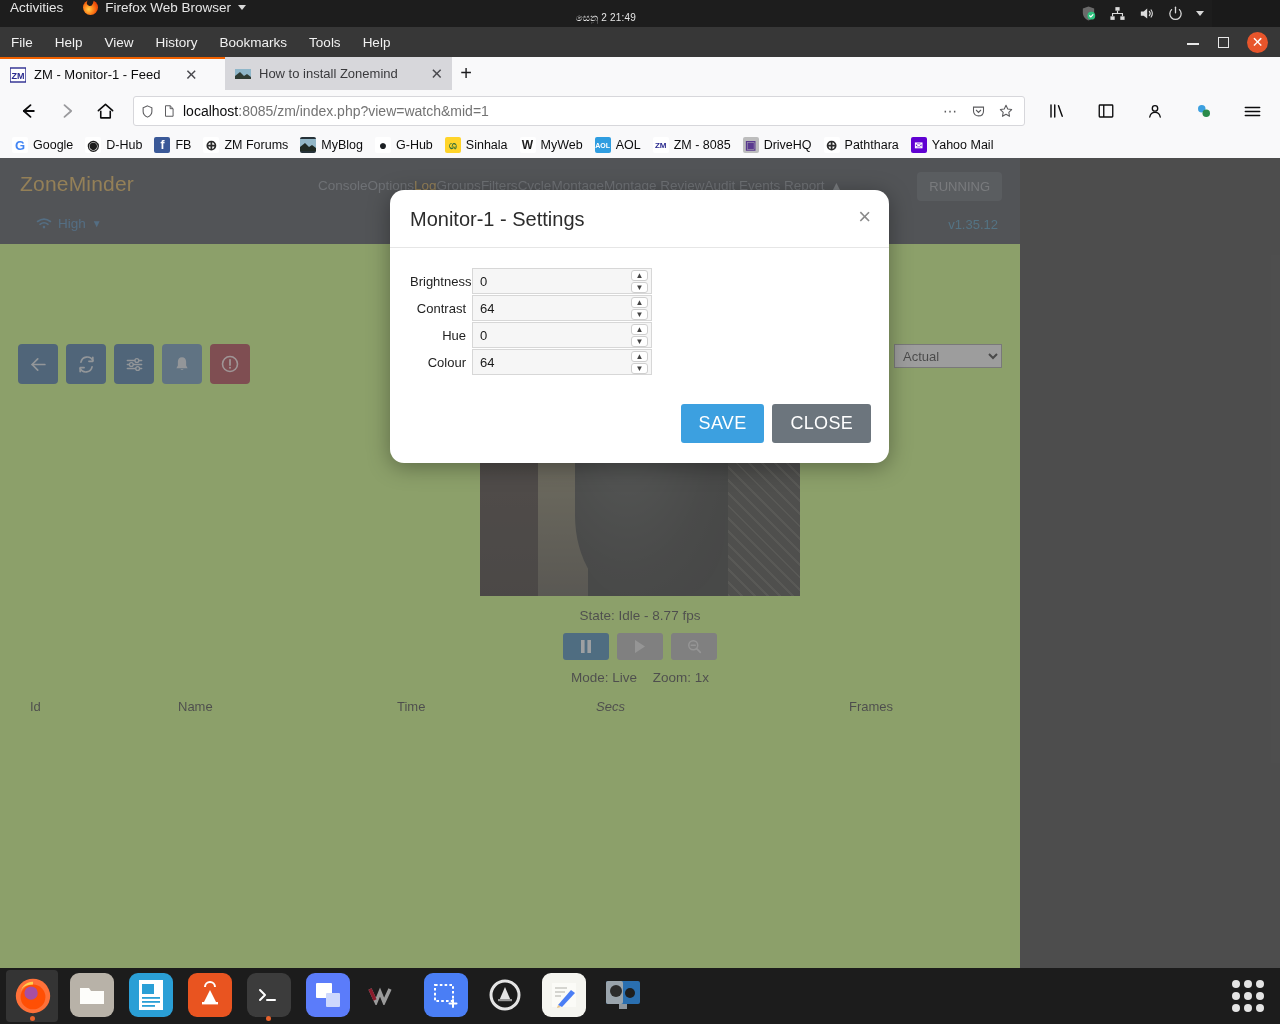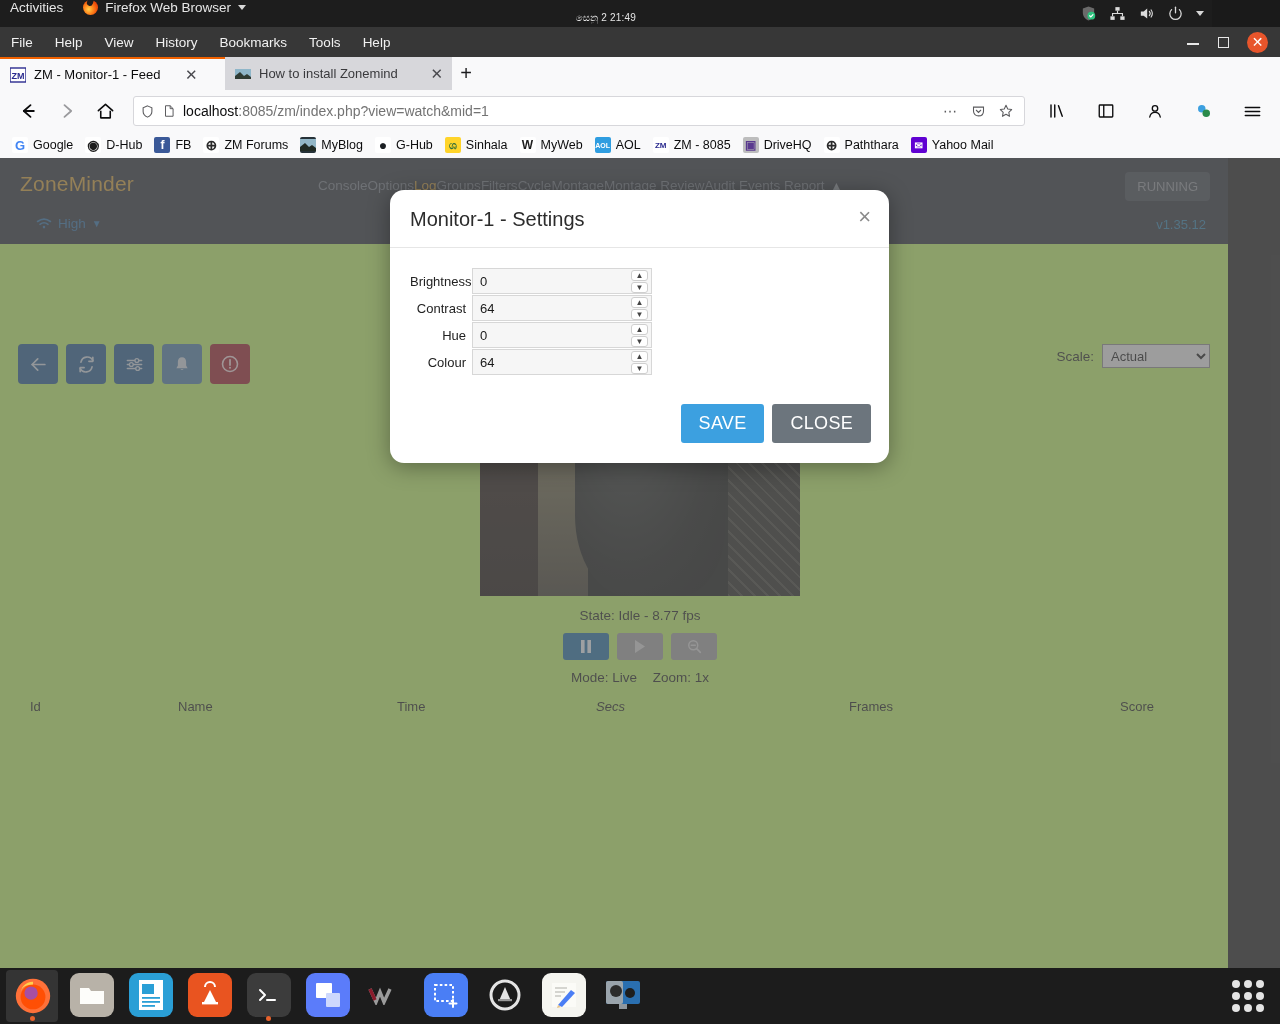--- a/index.html
+++ b/index.html
@@ -113,21 +113,21 @@
   }
   .bm { display: flex; align-items: center; gap: 5px; padding: 2px 6px; white-space: nowrap; }
   .bm-ico {
     width: 16px; height: 16px; flex: 0 0 16px; border-radius: 2px;
     font-size: 10px; font-weight: bold; color: #fff;
     display: flex; align-items: center; justify-content: center; overflow: hidden;
   }
 
   
   .page {
-    position: absolute; top: 158px; left: 0; width: 1228px; height: 810px;
+    position: absolute; top: 158px; left: 0; width: 1020px; height: 810px;
     background: #fff; overflow: hidden;
   }
   .zm-header {
     position: relative; height: 86px; background: #262b33;
   }
   .zm-brand {
     position: absolute; left: 20px; top: 14px;
     font-size: 21px; color: #d39e33; letter-spacing: .2px;
   }
   .zm-nav {

